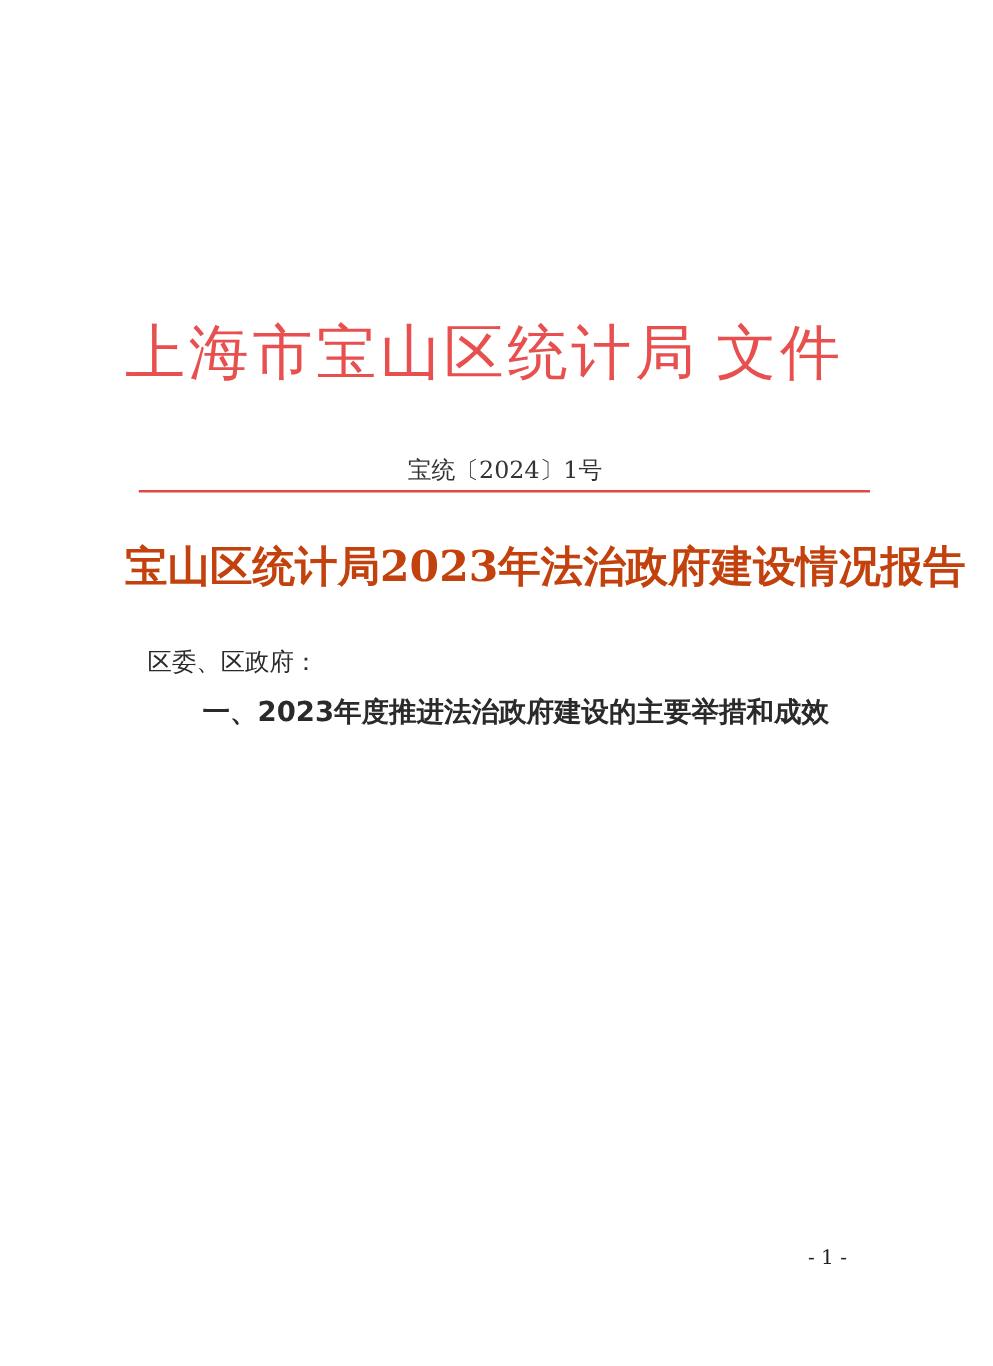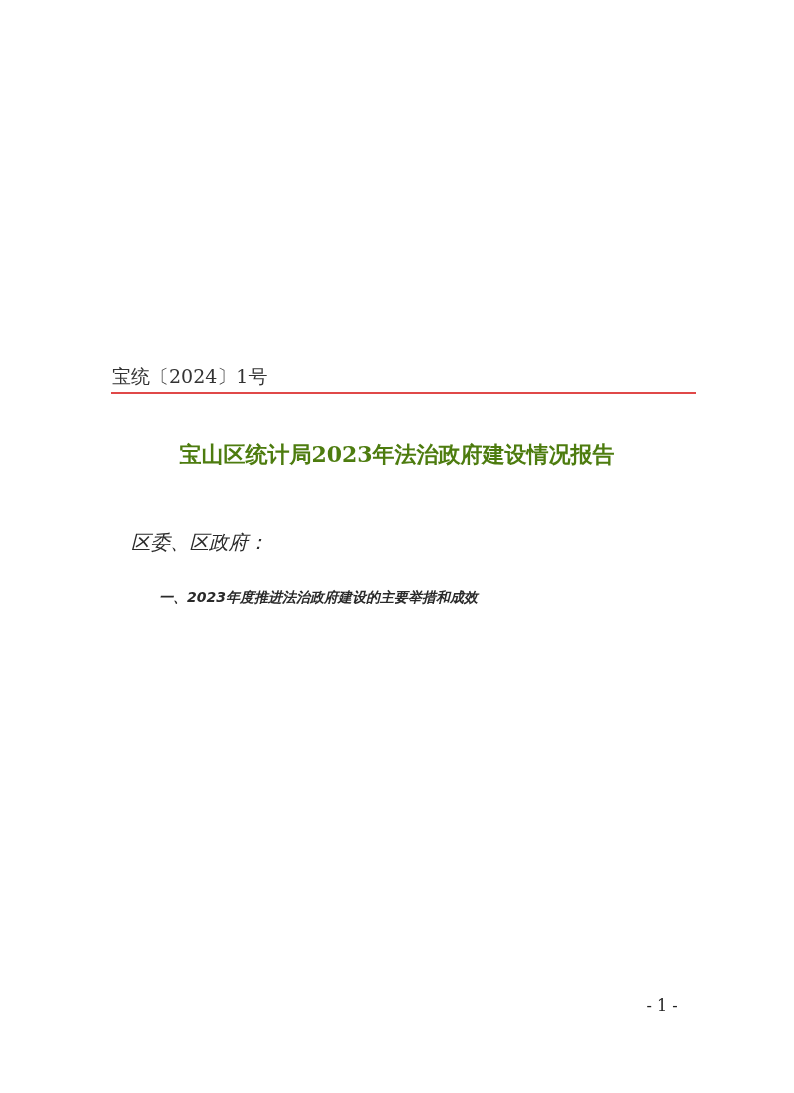--- a/index.html
+++ b/index.html
@@ -34,84 +34,86 @@
       line-height: 76px;
       white-space: nowrap;
     }
     .red-header .gap { display: inline-block; width: 14px; }
     .doc-meta {
       position: absolute;
       left: 112px;
       top: 362px;
       width: 584px;
       display: flex;
-      justify-content: flex-start;
+      justify-content: center;
       font-size: 19px;
       line-height: 28px;
       color: #333333;
     }
     .red-rule {
       position: absolute;
       left: 111px;
       top: 392px;
       width: 585px;
       height: 2px;
       background: #e04848;
     }
     .doc-title {
       position: absolute;
       left: 100px;
       top: 432px;
       width: 594px;
       text-align: center;
-      font-size: 22px;
+      font-size: 34px;
       font-weight: bold;
       line-height: 44px;
-      color: #4d7c0f;
+      color: #c2410c;
       white-space: nowrap;
     }
     .body-text {
       position: absolute;
       left: 114px;
       top: 508px;
       width: 580px;
       font-size: 19.5px;
       line-height: 36.7px;
       color: #2a2a2a;
       text-align: justify;
     }
     .body-text p {
-      margin: 17px;
-      font-style: italic;
+      margin: 4px;
     }
     .indent { text-indent: 2em; }
     .heading-1 {
       font-family: "DejaVu Sans", "Liberation Sans", sans-serif;
       font-weight: bold;
-      font-size: 14px;
+      font-size: 22px;
     }
     .bold-lead {
       font-weight: bold;
       font-family: "DejaVu Sans", "Liberation Sans", sans-serif;
     }
     .page-number {
       position: absolute;
       left: 640px;
       top: 996px;
       width: 44px;
       text-align: center;
       font-size: 16px;
       color: #222;
     }
   </style>
 </head>
 <body>
 
 <div class="page">
 
+  <div class="red-header">
+    <span>上海市宝山区统计局</span><span class="gap"></span><span>文件</span>
+  </div>
 
   <div class="doc-meta">
     <span>宝统〔2024〕1号</span>
   </div>
 
   <div class="red-rule"></div>
 
   <div class="doc-title">宝山区统计局2023年法治政府建设情况报告</div>
 
   <div class="body-text">

